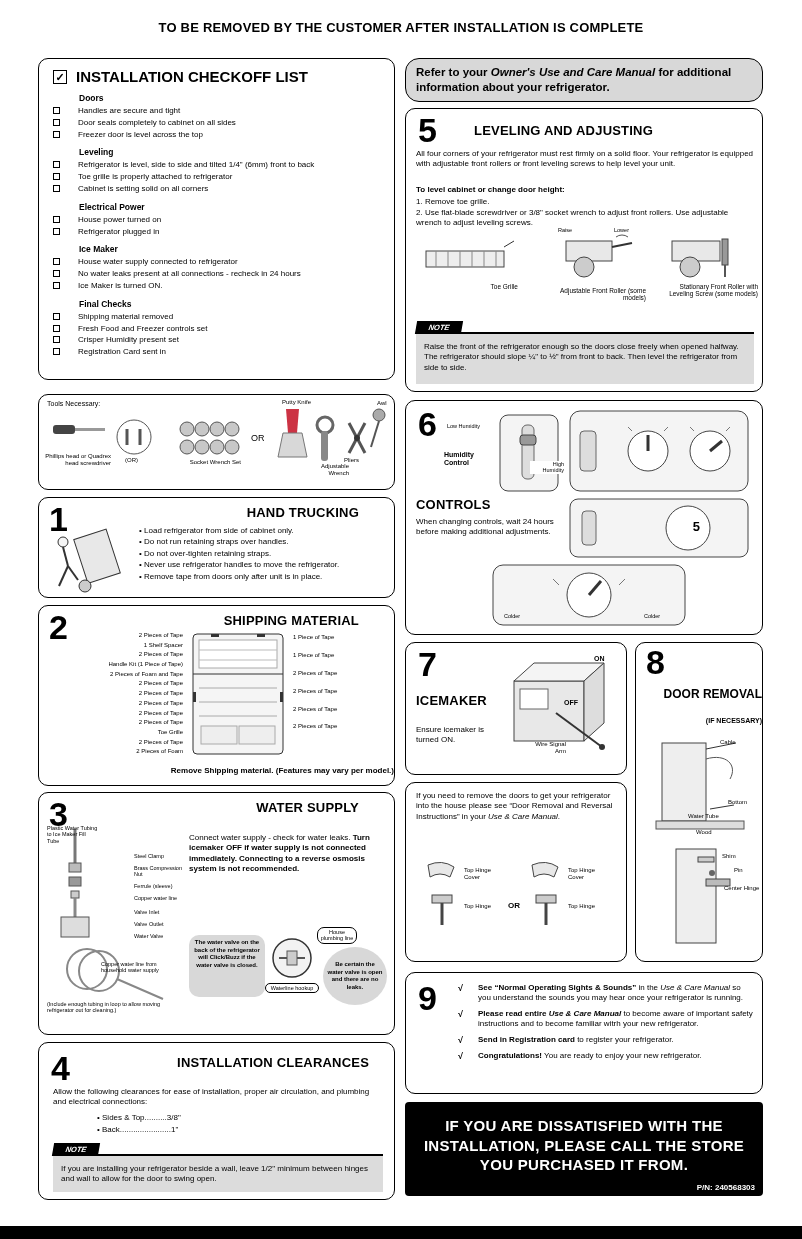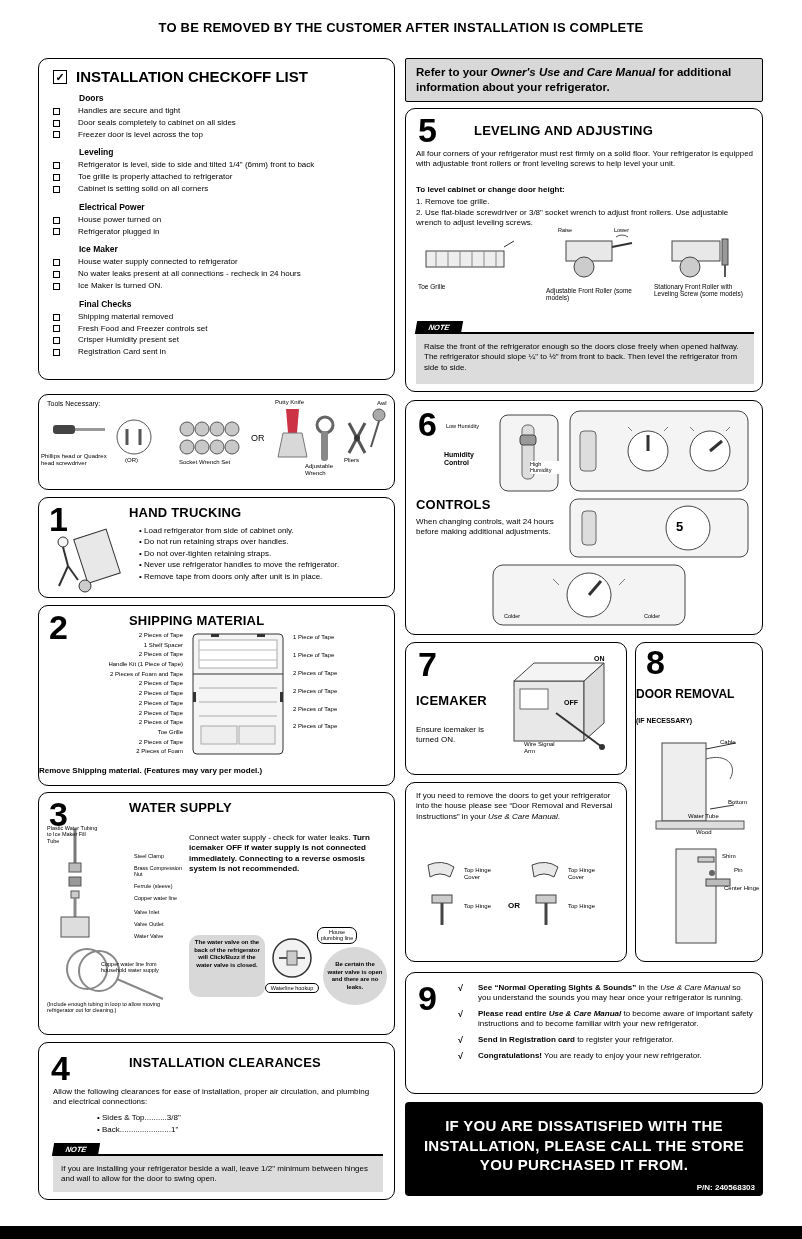--- a/index.html
+++ b/index.html
@@ -1,39 +1,39 @@
 <!DOCTYPE html>
 <html><head>
 <meta charset="utf-8">
 <style>
   *{margin:0;padding:0;box-sizing:border-box}
   body{font-family:"Liberation Sans",sans-serif;background:#fff;color:#000}
   .page{position:relative;width:802px;height:1239px;background:#fff;overflow:hidden}
   .abs{position:absolute}
   .b{font-weight:bold}
   .i{font-style:italic}
-  .c{text-align:left}
+  .c{text-align:right}
   .r{text-align:right}
   .t5{font-size:5.5px;line-height:1.15}
   .t6{font-size:6px;line-height:1.15}
   .t65{font-size:6.5px;line-height:1.15}
   .t7{font-size:7px;line-height:1.2}
   .t8{font-size:8px;line-height:1.3}
   .t9{font-size:9px;line-height:1.25}
   .box{position:absolute;border:1.5px solid #000;border-radius:10px;background:#fff}
   .num{position:absolute;font-size:34px;font-weight:bold}
   .sec-title{font-weight:bold;font-size:13px;letter-spacing:.2px}
   .page-title{position:absolute;top:20px;left:0;width:100%;text-align:center;font-size:13px;font-weight:bold;letter-spacing:.2px}
   
   .chk-header{display:flex;align-items:center;gap:9px;padding:9px 0 0 14px}
   .chk-box{width:14px;height:14px;border:1.6px solid #000;font-size:11px;line-height:12px;text-align:center;font-weight:bold}
   .chk-title{font-size:15px}
   .chk-group{margin-top:8px}
   .chk-heading{font-size:8.5px;font-weight:bold;margin:0 0 4px 40px}
-  .chk-item{display:flex;gap:18px;margin:0 0 3px 14px;font-size:8px;line-height:1.1;align-items:center}
+  .chk-item{display:flex;gap:18px;margin:0 0 3px 14px;font-size:8px;line-height:1.1;align-items:flex-start}
   .sq{flex:0 0 auto;width:7px;height:7px;border:1px solid #000;margin-top:0}
   .bullet{font-size:8px;line-height:1.3;margin-bottom:1px}
   .bullet::before{content:"• "}
   .note-tag{position:absolute;background:#000;color:#fff;font-style:italic;font-weight:bold;font-size:7.5px;width:46px;text-align:center;padding:2px 0;transform:skewX(-10deg);z-index:2}
   .note-gray{position:absolute;background:#dcdcdc;border-top:2.5px solid #000;padding:8px 8px 4px 8px;font-size:8px;line-height:1.3}
   .gray-bubble{position:absolute;background:#d8d8d8;border-radius:10px;font-size:6px;line-height:1.25;font-weight:bold;padding:4px;text-align:center}
   .ellipse{border-radius:50%;display:flex;align-items:center;justify-content:center}
   .black-box{position:absolute;background:#000;color:#fff;border-radius:4px}
   .black-box .msg{padding:14px 18px 0 18px;text-align:center;font-weight:bold;font-size:15px;line-height:1.3;letter-spacing:.3px}
   .pn{position:absolute;right:8px;bottom:4px;font-size:8px;font-weight:bold}
@@ -282,21 +282,21 @@
   <div class="box" style="left:38px;top:1042px;width:357px;height:158px">
     <div class="num" style="left:12px;top:6px">4</div>
     <div class="abs sec-title c" style="left:90px;top:12px;width:240px">INSTALLATION CLEARANCES</div>
     <div class="abs t8" style="left:14px;top:44px;width:330px">Allow the following clearances for ease of installation, proper air circulation, and plumbing and electrical connections:</div>
     <div class="abs t8" style="left:58px;top:70px">• Sides &amp; Top..........3/8"</div>
     <div class="abs t8" style="left:58px;top:82px">• Back.......................1"</div>
     <div class="note-tag" style="left:14px;top:100px">NOTE</div>
     <div class="note-gray" style="left:14px;top:111px;width:330px;height:38px">If you are installing your refrigerator beside a wall, leave 1/2" minimum between hinges and wall to allow for the door to swing open.</div>
   </div>
 
-  <div class="box" style="left:405px;top:58px;width:358px;height:44px;background:#d8d8d8;border-radius:2px">
+  <div class="box" style="left:405px;top:58px;width:358px;height:44px;background:#d8d8d8;border-radius:14px">
     <div class="abs b" style="left:10px;top:6px;width:338px;font-size:11.5px;line-height:1.3">
       <span>Refer to your </span><span class="i">Owner's Use and Care Manual</span><span> for additional information about your refrigerator.</span>
     </div>
   </div>
 
   <div class="box" style="left:405px;top:108px;width:358px;height:284px">
     <div class="num" style="left:12px;top:2px">5</div>
     <div class="abs sec-title" style="left:68px;top:14px">LEVELING AND ADJUSTING</div>
     <div class="abs t8" style="left:10px;top:40px;width:340px">All four corners of your refrigerator must rest firmly on a solid floor. Your refrigerator is equipped with adjustable front rollers or front leveling screws to help level your unit.</div>
     <div class="abs t8 b" style="left:10px;top:76px;width:340px">To level cabinet or change door height:</div>

